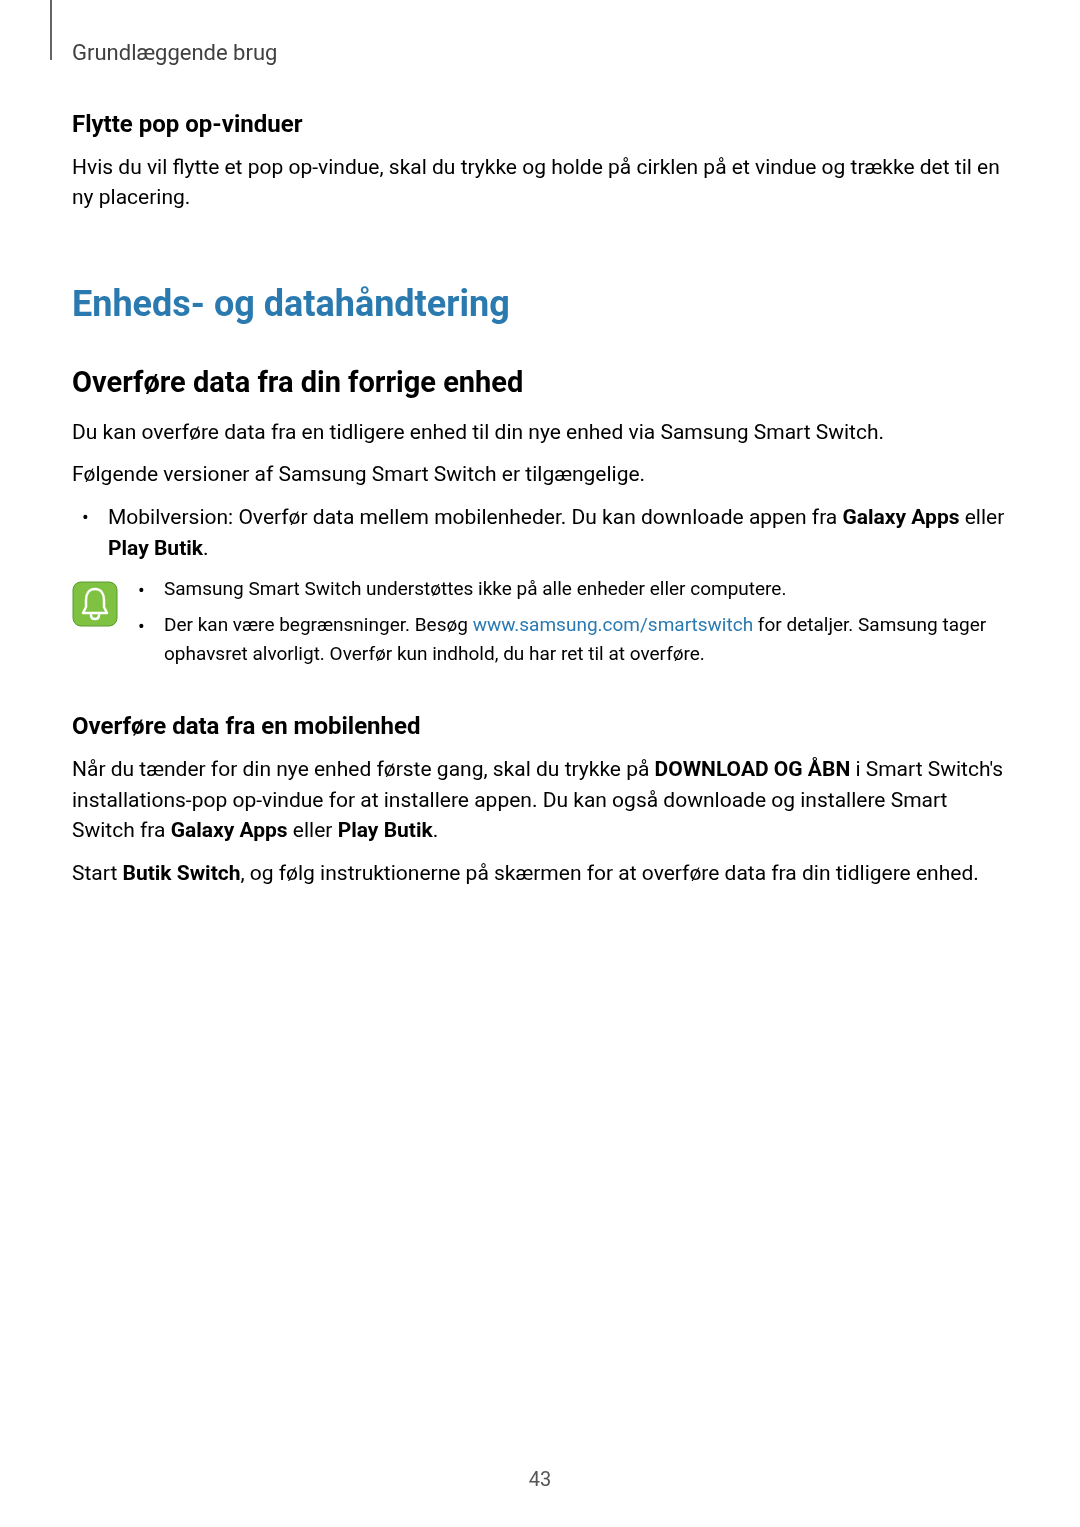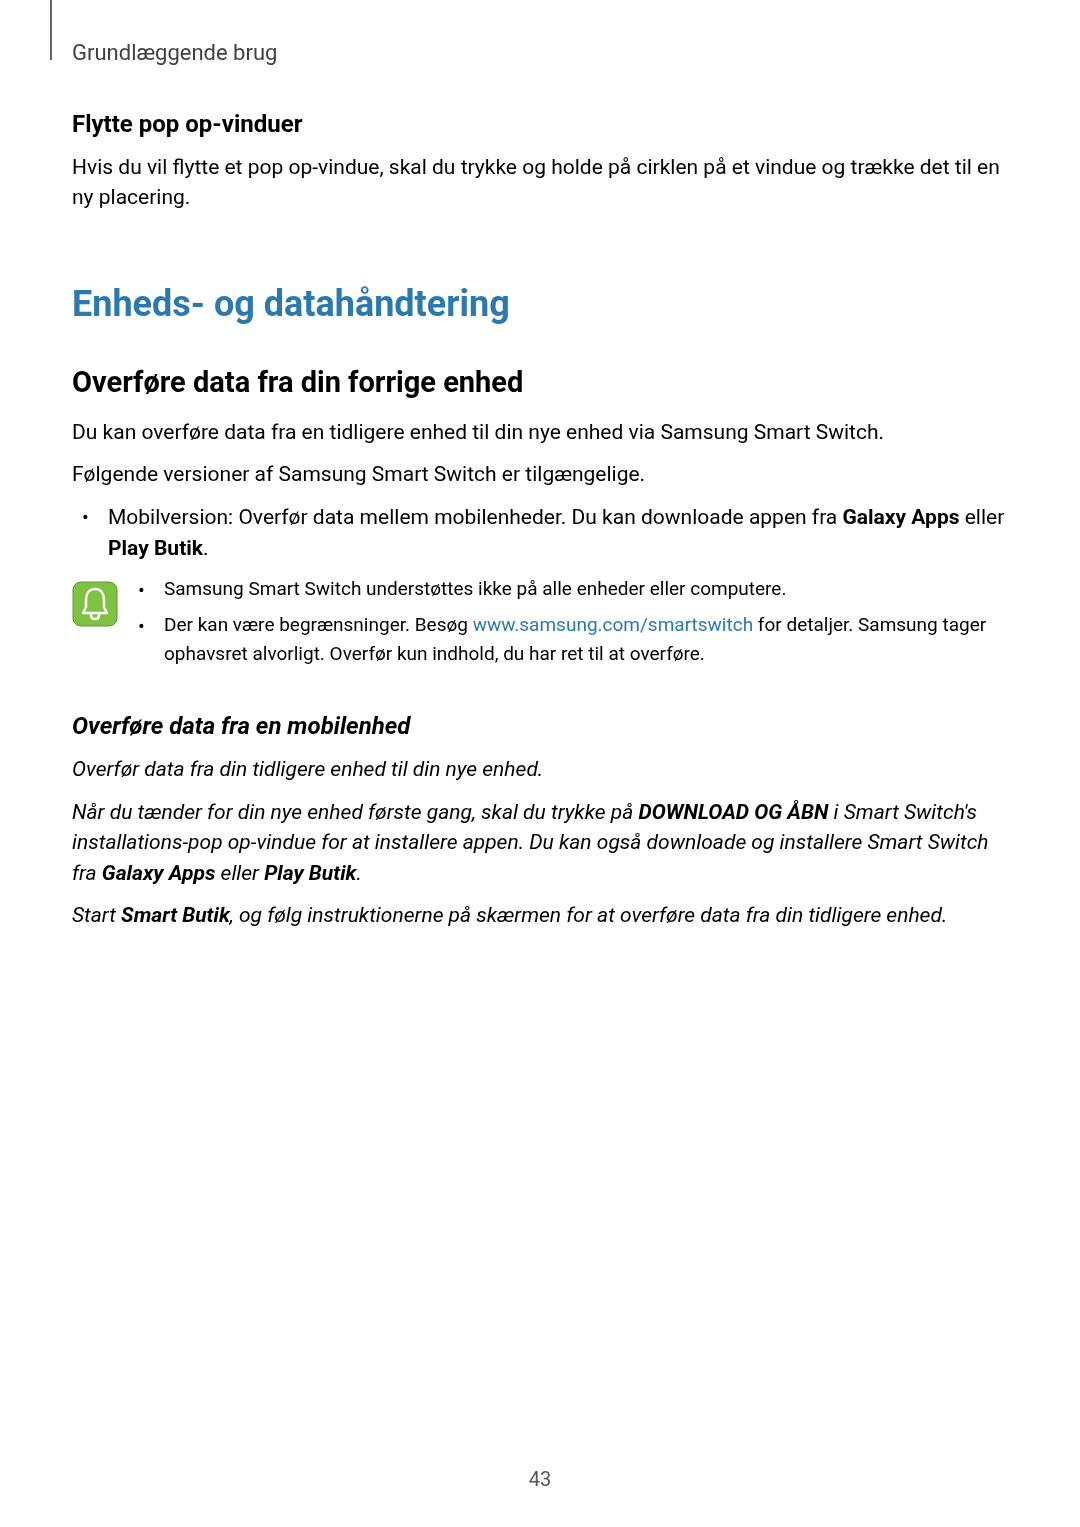--- a/index.html
+++ b/index.html
@@ -120,21 +120,20 @@
     .note-list li::before {
       content: "•";
       position: absolute;
       left: 4px;
       top: 0;
       font-size: 20px;
       color: #000;
     }
     .section-sub {
       margin-top: 36px;
-      font-style: italic;
     }
     .page-number {
       position: absolute;
       bottom: 36px;
       left: 0;
       right: 0;
       text-align: center;
       font-size: 20px;
       color: #555;
     }
@@ -175,24 +174,23 @@
         <span>Samsung Smart Switch understøttes ikke på alle enheder eller computere.</span>
       </li>
       <li>
         <span>Der kan være begrænsninger. Besøg </span><span class="link">www.samsung.com/smartswitch</span><span> for detaljer. Samsung tager ophavsret alvorligt. Overfør kun indhold, du har ret til at overføre.</span>
       </li>
     </ul>
   </div>
 
   <div class="section-sub">
     <div class="h3">Overføre data fra en mobilenhed</div>
-    <p class="body-text">Overfør data fra din tidligere enhed til din nye enhed.</p>
     <p class="body-text">
       <span>Når du tænder for din nye enhed første gang, skal du trykke på </span><span class="bold">DOWNLOAD OG ÅBN</span><span> i Smart Switch's installations-pop op-vindue for at installere appen. Du kan også downloade og installere Smart Switch fra </span><span class="bold">Galaxy Apps</span><span> eller </span><span class="bold">Play Butik</span><span>.</span>
     </p>
     <p class="body-text">
-      <span>Start </span><span class="bold">Smart Butik</span><span>, og følg instruktionerne på skærmen for at overføre data fra din tidligere enhed.</span>
+      <span>Start </span><span class="bold">Butik Switch</span><span>, og følg instruktionerne på skærmen for at overføre data fra din tidligere enhed.</span>
     </p>
   </div>
 
 </div>
 
 <div class="page-number">43</div>
 
 </body></html>

